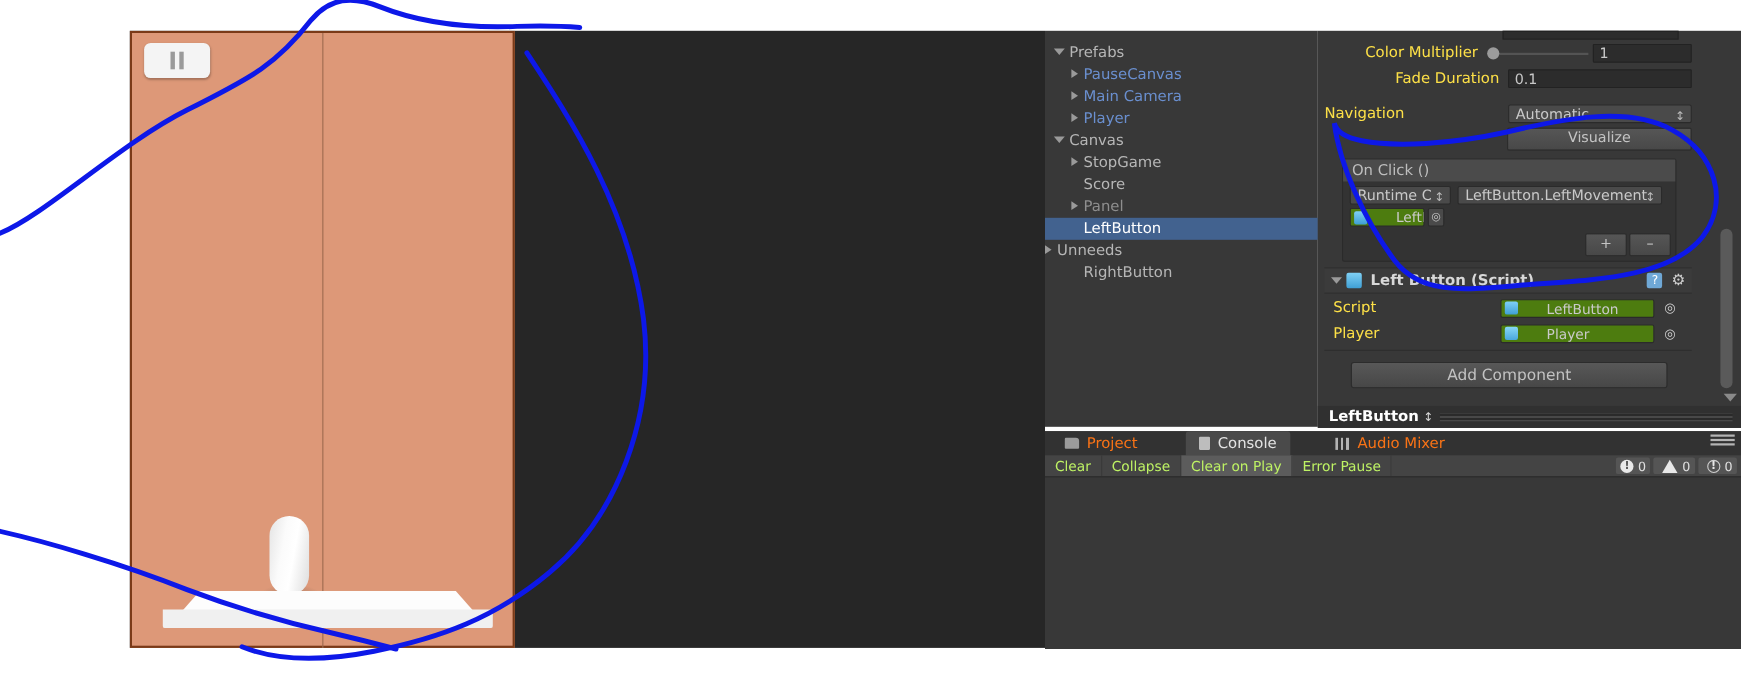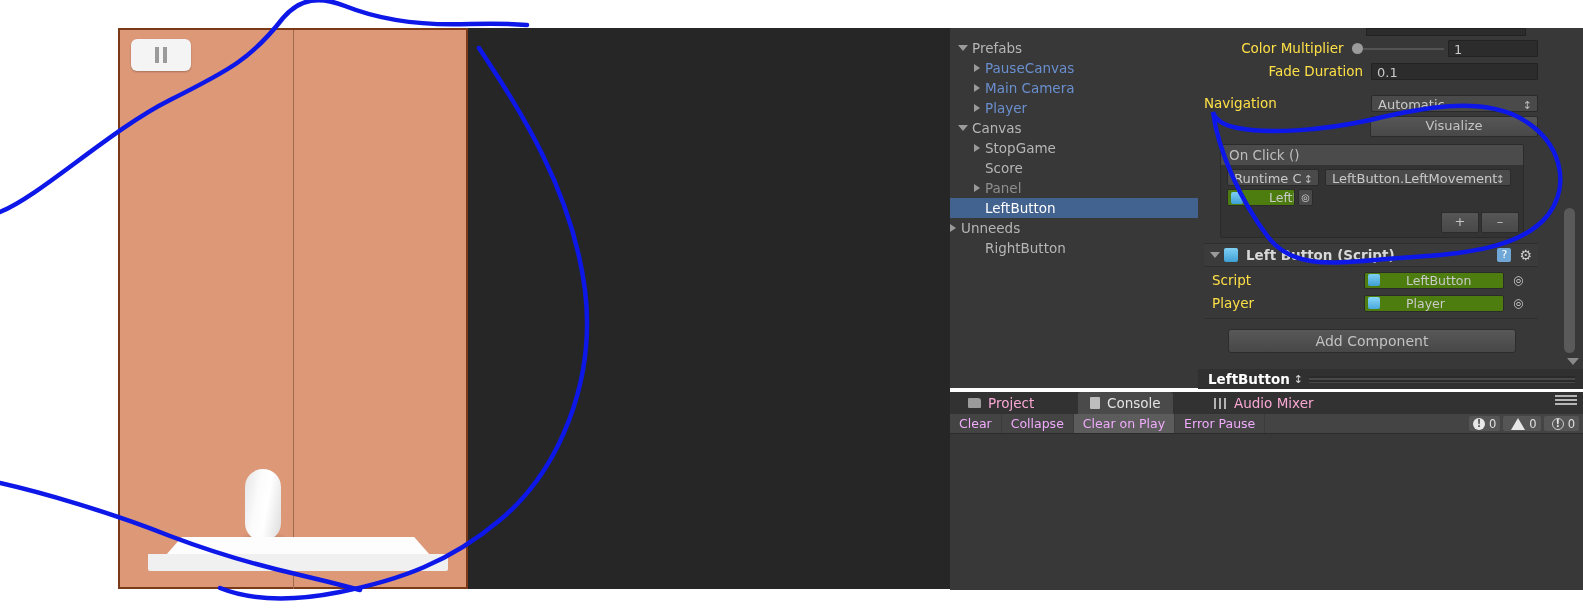--- a/index.html
+++ b/index.html
@@ -64,25 +64,25 @@
   .scroll{position:absolute;right:8px;top:180px;width:11px;height:145px;background:#5a5a5a;border-radius:6px;}
   .scrollcap{position:absolute;right:4px;top:330px;width:0;height:0;border-left:6px solid transparent;border-right:6px solid transparent;border-top:7px solid #8a8a8a;}
   .footerbar{position:absolute;left:1198px;top:369px;width:385px;height:20px;background:#303030;display:flex;align-items:center;}
   .footerbar .nm{font-size:13.5px;font-weight:bold;color:#ffffff;padding-left:10px;}
   .footerbar .lines{flex:1;margin:0 8px 0 6px;height:7px;
      background:repeating-linear-gradient(#2a2a2a,#2a2a2a 2px,#484848 2px,#484848 4px);}
 
   
   .console{position:absolute;left:950px;top:392px;width:633px;height:197px;background:#383838;}
   .tabstrip{height:22px;background:#323232;position:relative;}
-  .tab{position:absolute;top:0;height:22px;line-height:22px;font-size:13.5px;color:#f9a8d4;
+  .tab{position:absolute;top:0;height:22px;line-height:22px;font-size:13.5px;color:#f97316;
      padding:0 12px;display:flex;align-items:center;}
   .tab.active{background:#4a4a4a;color:#e3e3e3;border-top-left-radius:3px;border-top-right-radius:3px;justify-content:flex-end;}
   .tbar{position:absolute;left:0;top:22px;width:633px;height:19px;background:#444444;display:flex;align-items:center;}
-  .tbtn{font-size:12.5px;color:#f0abfc;height:19px;line-height:19px;padding:0 9px;border-right:1px solid #3a3a3a;}
+  .tbtn{font-size:12.5px;color:#bef264;height:19px;line-height:19px;padding:0 9px;border-right:1px solid #3a3a3a;}
   .tbtn.on{background:#5c5c5c;}
   .counts{position:absolute;right:4px;top:0;height:19px;display:flex;align-items:center;}
   .cnt{display:flex;align-items:center;background:#555;height:15px;padding:0 4px;margin-left:3px;border-radius:2px;}
   .cnt span{font-size:11.5px;color:#e0e0e0;margin-left:4px;}
   .cbody{position:absolute;left:0;top:41px;width:633px;height:156px;background:#383838;border-top:1px solid #2b2b2b;}
   .hamb{position:absolute;right:6px;top:3px;width:22px;height:14px;}
   .hamb i{display:block;height:2px;background:#b5b5b5;margin-bottom:2px;}
 
   
   .annot{position:absolute;left:0;top:0;width:1583px;height:613px;pointer-events:none;}

